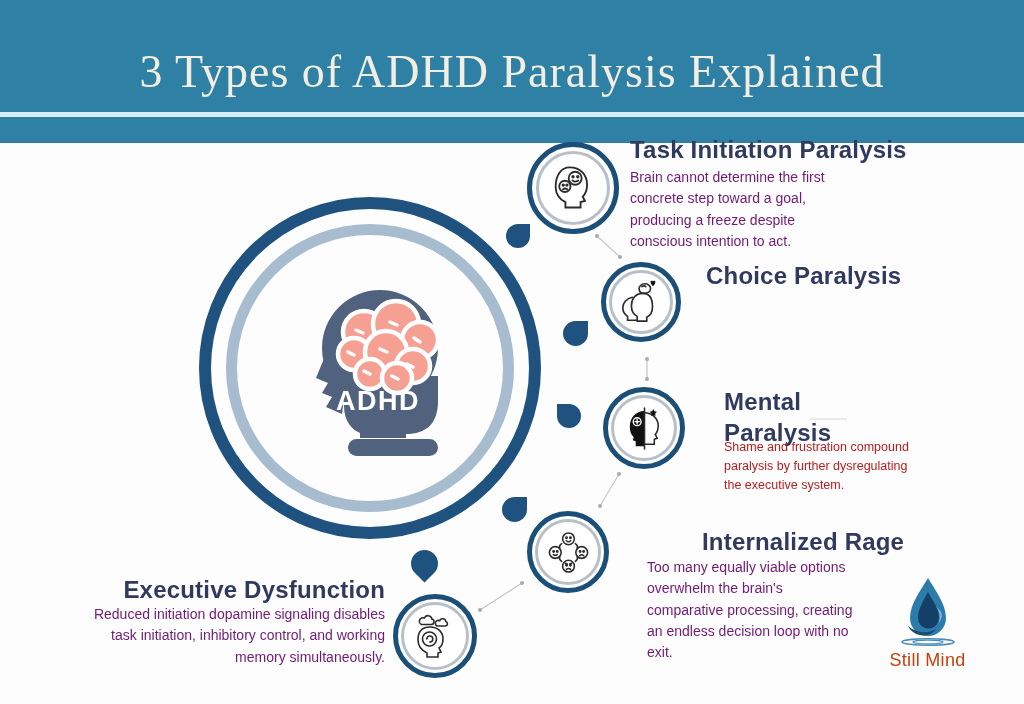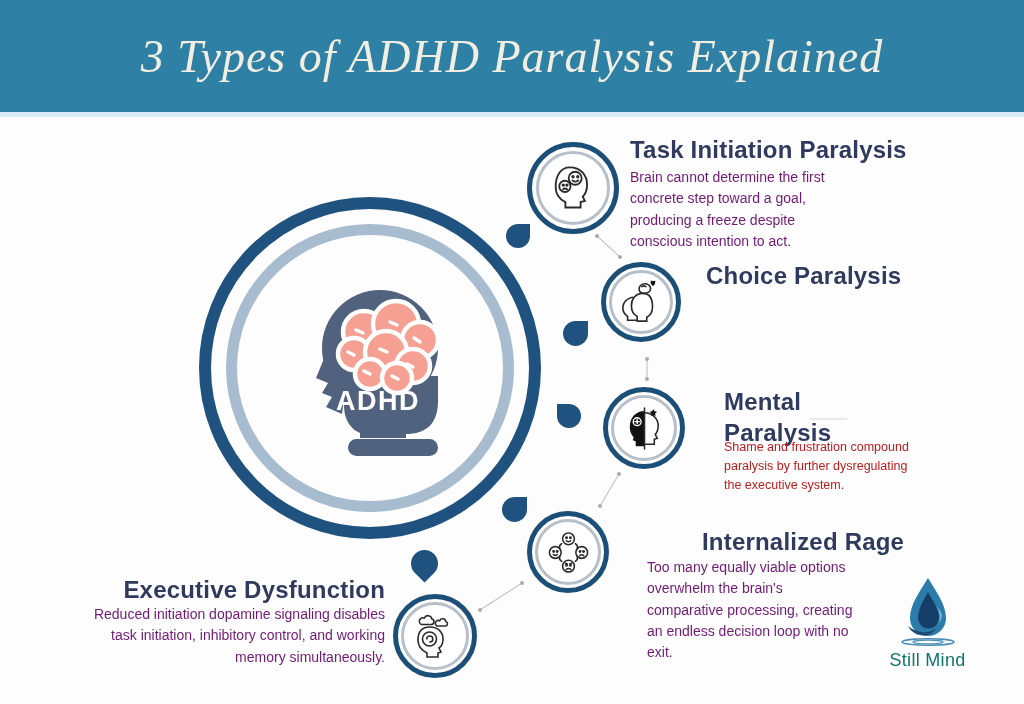--- a/index.html
+++ b/index.html
@@ -1,22 +1,22 @@
 <!DOCTYPE html>
 <html><head>
 <meta charset="utf-8">
 <style>
   html,body{margin:0;padding:0;}
   body{width:1024px;height:704px;overflow:hidden;background:#fff;
        font-family:"Liberation Sans", sans-serif;}
   #canvas{position:relative;width:1024px;height:704px;background:#fdfdfd;}
 
   
-  .header{position:absolute;left:0;top:0;width:1024px;height:112px;background:#2e81a4;
-          display:flex;align-items:center;justify-content:center;font-style:italic;}
+  .header{position:absolute;left:0;top:0;width:1024px;height:143px;background:#2e81a4;
+          display:flex;align-items:center;justify-content:center;}
   .header-strip{position:absolute;left:0;top:112px;width:1024px;height:5px;background:#d7ecf4;}
   .title{color:#f3eee2;font-family:"Liberation Serif", serif;font-size:46px;font-weight:500;
          letter-spacing:1px;white-space:nowrap;}
 
   
   .ring{position:absolute;border-radius:50%;box-sizing:border-box;}
   .ring-outer{left:199px;top:197px;width:342px;height:342px;border:12px solid #1f527e;}
   .ring-inner{left:226px;top:224px;width:288px;height:288px;border:11px solid #a7bccf;}
   .head-svg{position:absolute;left:300px;top:286px;}
 
@@ -51,21 +51,21 @@
   .t4{left:678px;top:528px;margin-left:24px;}
   .b4{left:647px;top:557px;width:215px;}
   .t5{left:100px;top:576px;width:285px;text-align:right;}
   .b5{left:93px;top:604px;width:292px;text-align:right;}
 
   
   .overlay{position:absolute;left:0;top:0;pointer-events:none;}
 
   
   .logo{position:absolute;left:880px;top:576px;width:95px;text-align:center;}
-  .logo-name{margin-top:2px;font-size:18px;color:#0f766e;letter-spacing:.3px;}
+  .logo-name{margin-top:2px;font-size:18px;color:#c2410c;letter-spacing:.3px;}
 
   .icon-svg{display:block;}
 </style>
 </head>
 <body>
 
 <div id="canvas">
 
   <div class="header">
     <div class="title">3 Types of ADHD Paralysis Explained</div>

